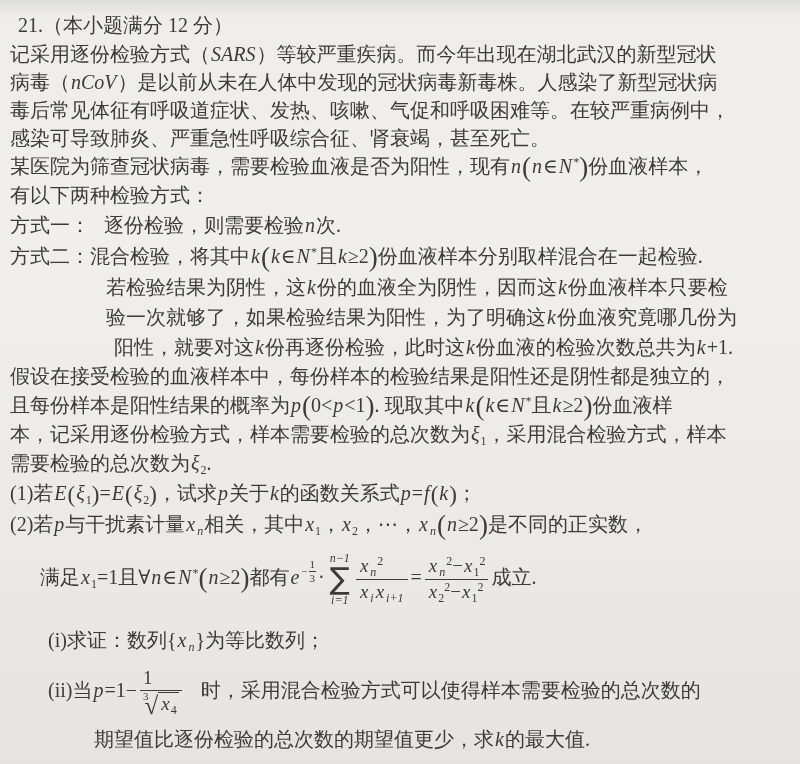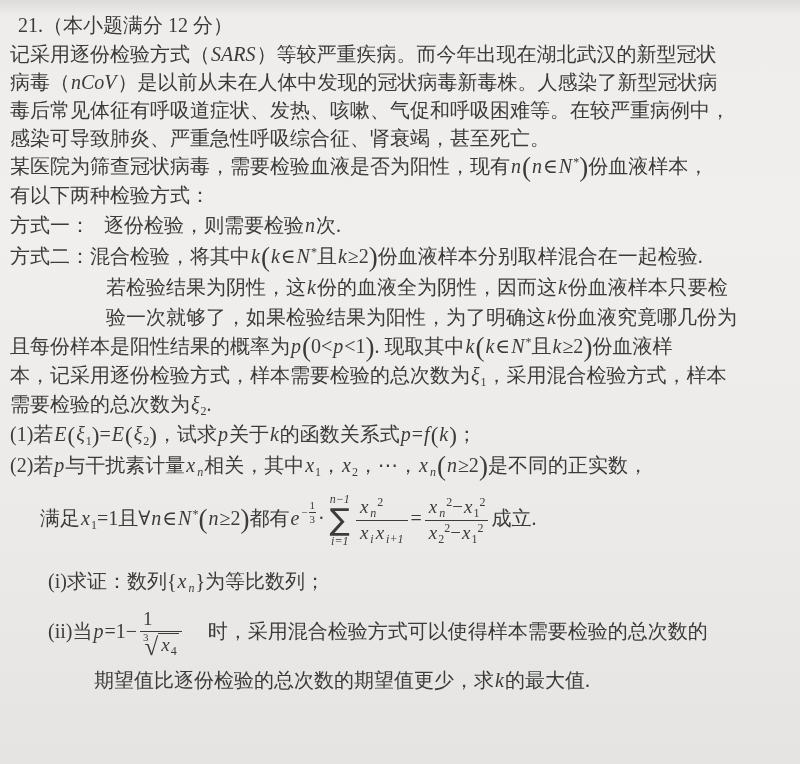--- a/index.html
+++ b/index.html
@@ -11,21 +11,21 @@
     font-family:"Liberation Serif","DejaVu Serif","DejaVu Sans",serif;
     font-size:20px;line-height:29px;
   }
   .line{white-space:nowrap;height:29px;line-height:29px;}
   i{font-style:italic;margin:0 1px;}
   sub{font-size:12px;vertical-align:-4px;line-height:0;}
   sup{font-size:12px;vertical-align:7px;line-height:0;}
   .bp{font-size:27px;vertical-align:-3px;line-height:1;}
   .mp{font-size:23px;vertical-align:-2px;line-height:1;}
   .gapr{margin-right:14px;}
-  .gapl{margin-left:23px;}
+  .gapl{margin-left:16px;}
   .h28{height:28px;line-height:28px;}
   .h30{height:30px;line-height:30px;}
   .h31{height:31px;line-height:31px;}
   .h32{height:32px;line-height:32px;}
   .h34{height:34px;line-height:34px;margin-top:23px;}
   .ind8{padding-left:8px;}
   .ind30{padding-left:30px;}
   .ind38{padding-left:38px;}
   .ind84{padding-left:84px;}
   .ind96{padding-left:96px;}
@@ -69,21 +69,23 @@
   <div class="line"><span>有以下两种检验方式：</span></div>
 
   <div class="line h31"><span class="gapr">方式一：</span><span>逐份检验，则需要检验</span><i>n</i><span>次.</span></div>
 
   <div class="line h31"><span>方式二：</span><span>混合检验，将其中</span><i>k</i><span class="bp">(</span><i>k</i><span>∈</span><i>N</i><sup>*</sup><span>且</span><i>k</i><span>≥2</span><span class="bp">)</span><span>份血液样本分别取样混合在一起检验.</span></div>
 
   <div class="line h30 ind96"><span>若检验结果为阴性，这</span><i>k</i><span>份的血液全为阴性，因而这</span><i>k</i><span>份血液样本只要检</span></div>
 
   <div class="line h30 ind96"><span>验一次就够了，如果检验结果为阳性，为了明确这</span><i>k</i><span>份血液究竟哪几份为</span></div>
 
+  <div class="line h30 ind104"><span>阳性，就要对这</span><i>k</i><span>份再逐份检验，此时这</span><i>k</i><span>份血液的检验次数总共为</span><i>k</i><span>+1.</span></div>
 
+  <div class="line"><span>假设在接受检验的血液样本中，每份样本的检验结果是阳性还是阴性都是独立的，</span></div>
 
   <div class="line"><span>且每份样本是阳性结果的概率为</span><i>p</i><span class="bp">(</span><span>0&lt;</span><i>p</i><span>&lt;1</span><span class="bp">)</span><span>. 现取其中</span><i>k</i><span class="bp">(</span><i>k</i><span>∈</span><i>N</i><sup>*</sup><span>且</span><i>k</i><span>≥2</span><span class="bp">)</span><span>份血液样</span></div>
 
   <div class="line"><span>本，记采用逐份检验方式，样本需要检验的总次数为</span><i>ξ</i><sub>1</sub><span>，采用混合检验方式，样本</span></div>
 
   <div class="line"><span>需要检验的总次数为</span><i>ξ</i><sub>2</sub><span>.</span></div>
 
   <div class="line h30"><span>(1)若</span><i>E</i><span class="mp">(</span><i>ξ</i><sub>1</sub><span class="mp">)</span><span>=</span><i>E</i><span class="mp">(</span><i>ξ</i><sub>2</sub><span class="mp">)</span><span>，试求</span><i>p</i><span>关于</span><i>k</i><span>的函数关系式</span><i>p</i><span>=</span><i>f</i><span class="mp">(</span><i>k</i><span class="mp">)</span><span>；</span></div>
 
   <div class="line h32"><span>(2)若</span><i>p</i><span>与干扰素计量</span><i>x</i><sub><i>n</i></sub><span>相关，其中</span><i>x</i><sub>1</sub><span>，</span><i>x</i><sub>2</sub><span>，⋯，</span><i>x</i><sub><i>n</i></sub><span class="bp">(</span><i>n</i><span>≥2</span><span class="bp">)</span><span>是不同的正实数，</span></div>

